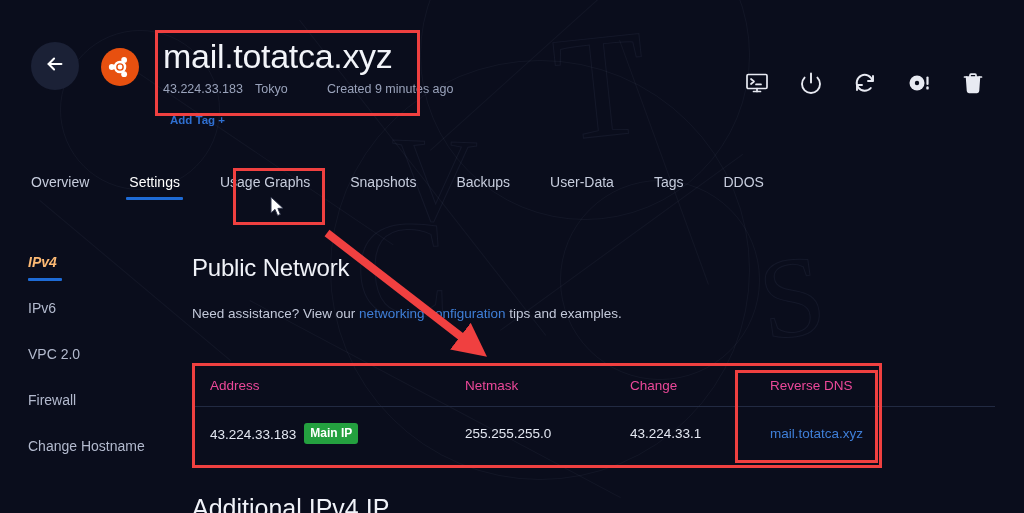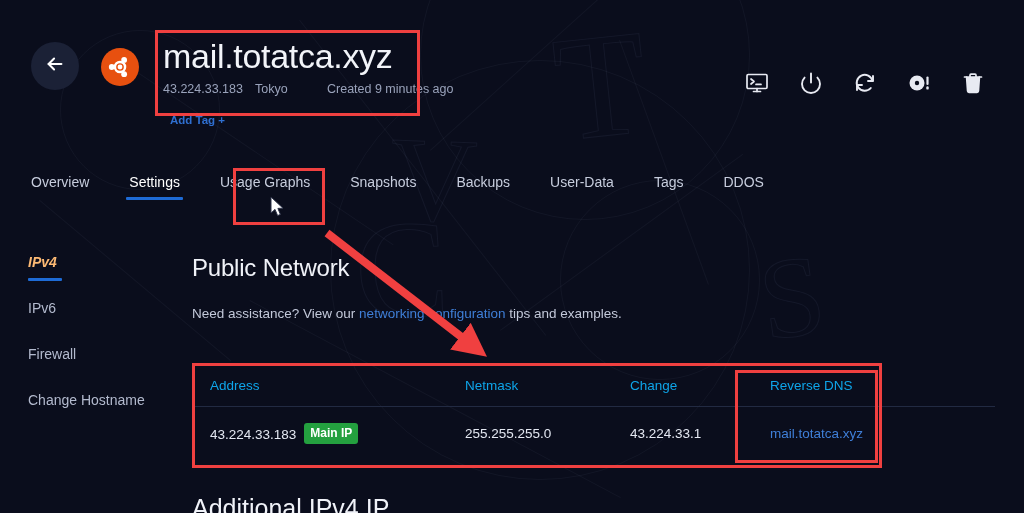--- a/index.html
+++ b/index.html
@@ -234,21 +234,21 @@
     position: absolute;
     left: 192px; top: 365px;
     width: 803px;
     border-collapse: collapse;
     table-layout: fixed;
   }
   .net-table th {
     text-align: left;
     font-size: 13.5px;
     font-weight: 400;
-    color: #0ea5e9;
+    color: #ec4899;
     padding: 13px 0 13px 18px;
     border-bottom: 1px solid #222a42;
     white-space: nowrap;
   }
   .net-table td {
     text-align: left;
     font-size: 13.5px;
     color: #e4e8f2;
     padding: 16px 0 16px 18px;
     white-space: nowrap;
@@ -419,20 +419,21 @@
     <div class="tab">Snapshots</div>
     <div class="tab">Backups</div>
     <div class="tab">User-Data</div>
     <div class="tab">Tags</div>
     <div class="tab">DDOS</div>
   </div>
 
   <div class="sidebar">
     <div class="side-item active">IPv4</div>
     <div class="side-item">IPv6</div>
+    <div class="side-item">VPC 2.0</div>
     <div class="side-item">Firewall</div>
     <div class="side-item">Change Hostname</div>
   </div>
 
   <div class="main">
     <div class="section-title">Public Network</div>
     <div class="assist-line"><span>Need assistance? View our </span><a href="#">networking configuration</a><span> tips and examples.</span></div>
   </div>
 
   <table class="net-table">

